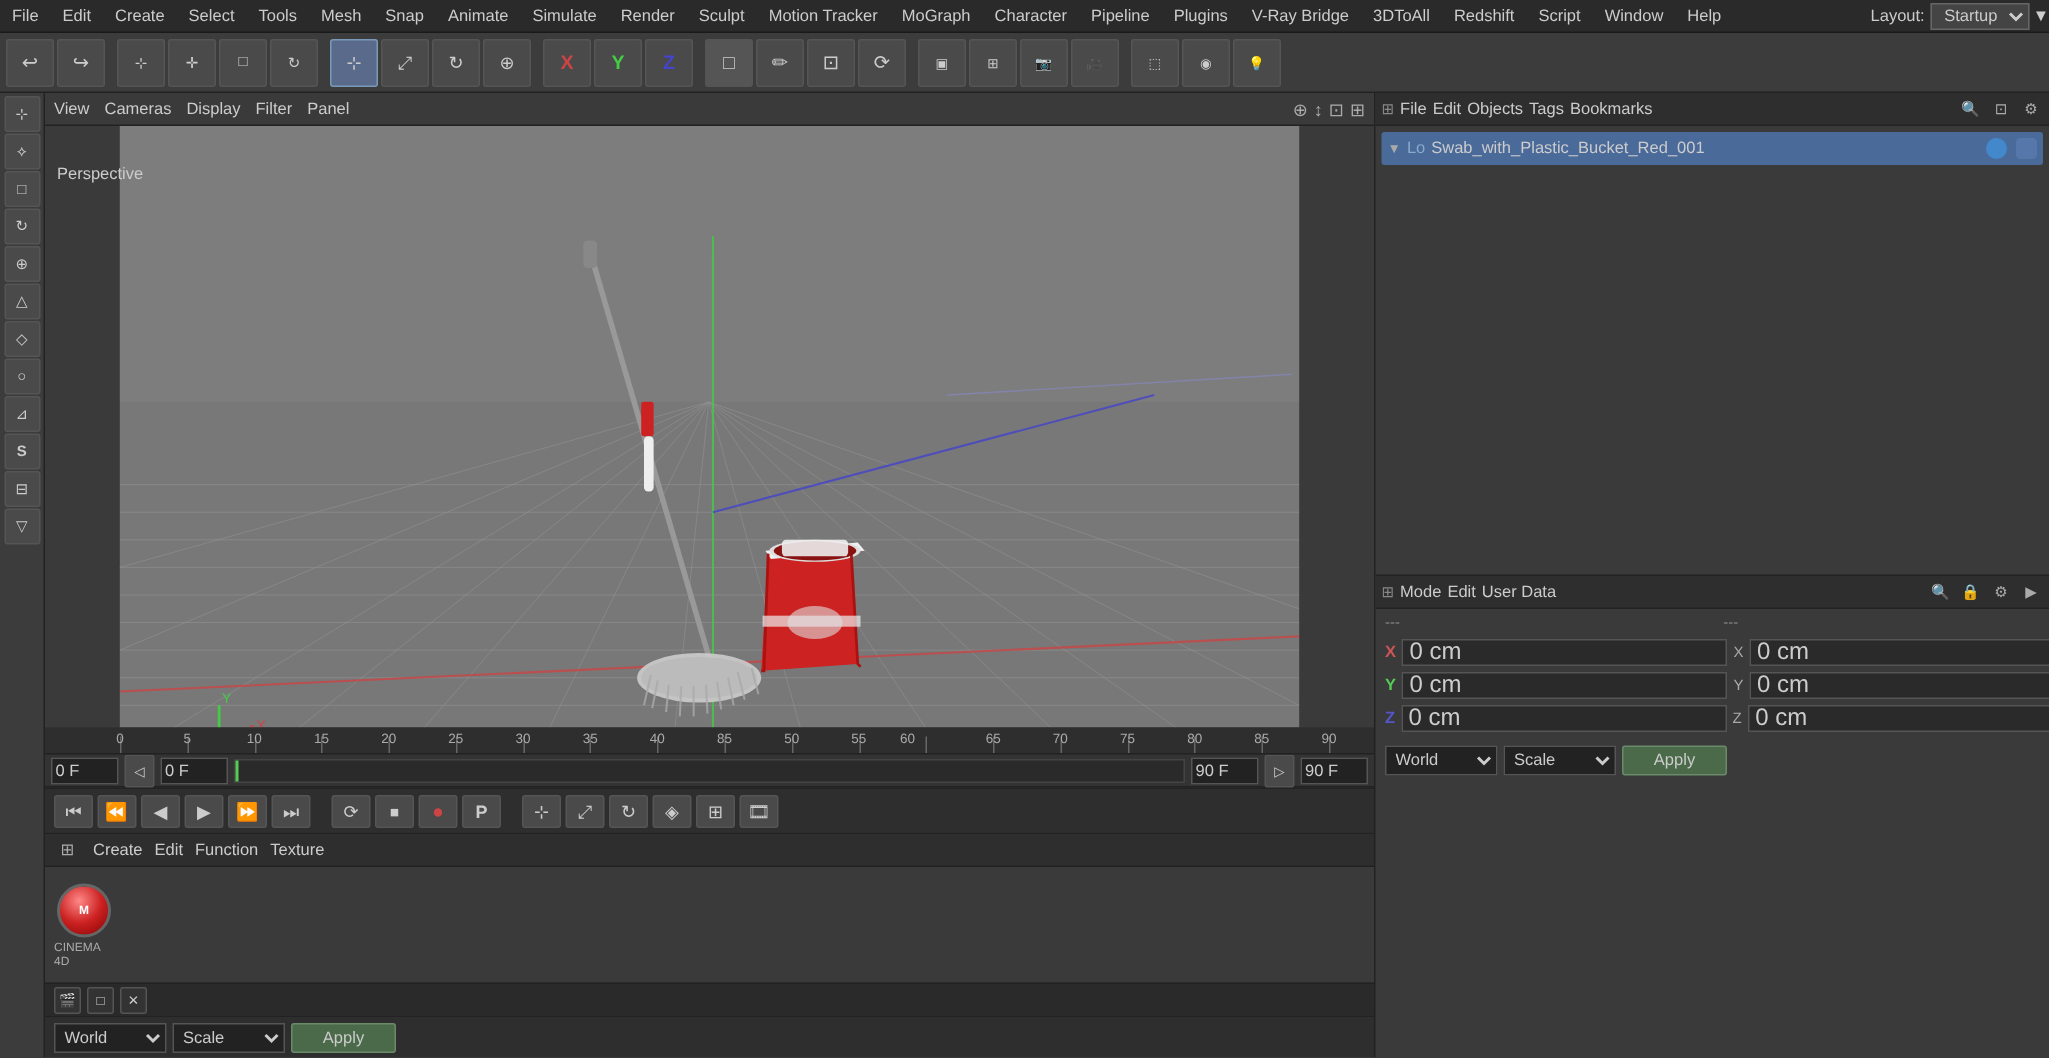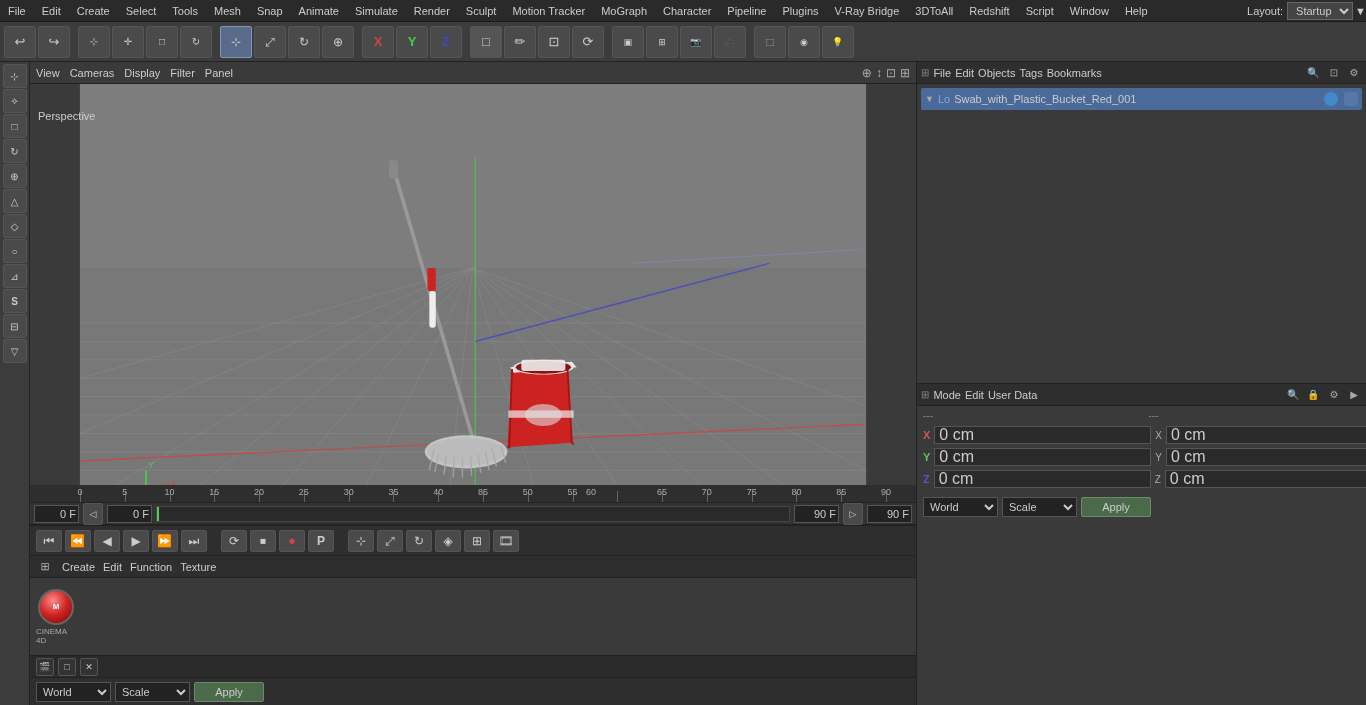--- a/index.html
+++ b/index.html
@@ -51,21 +51,21 @@
 
     
     #scene-canvas {
       width: 100%; height: 100%; position: relative;
     }
     #scene-svg {
       width: 100%; height: 100%;
     }
     .frame-input {
       width: 45px; height: 18px; background: #222; border: 1px solid #555; color: #ccc;
-      font-size: 11px; text-align: right; padding: 0 2px;
+      font-size: 11px; text-align: left; padding: 0 2px;
     }
 
     
     #playback-controls {
       height: 30px; background: #2e2e2e; display: flex; align-items: center; padding: 0 6px;
       gap: 3px; border-top: 1px solid #222; flex-shrink: 0;
     }
     .play-btn {
       width: 26px; height: 22px; background: #4a4a4a; border: 1px solid #555; color: #ccc;
       display: flex; align-items: center; justify-content: center; cursor: pointer; font-size: 12px;
@@ -411,21 +411,21 @@
               <span style="position: absolute; left: 363.444px; top: 2px; color: rgb(170, 170, 170); font-size: 9px; transform: translateX(-50%); white-space: nowrap;">35</span>
               <div style="position: absolute; left: 408.222px; top: 6px; width: 1px; height: 12px; background: rgb(102, 102, 102);"></div>
               <span style="position: absolute; left: 408.222px; top: 2px; color: rgb(170, 170, 170); font-size: 9px; transform: translateX(-50%); white-space: nowrap;">40</span>
               <div style="position: absolute; left: 453px; top: 6px; width: 1px; height: 12px; background: rgb(102, 102, 102);"></div>
               <span style="position: absolute; left: 453px; top: 2px; color: rgb(170, 170, 170); font-size: 9px; transform: translateX(-50%); white-space: nowrap;">85</span>
               <div style="position: absolute; left: 497.778px; top: 6px; width: 1px; height: 12px; background: rgb(102, 102, 102);"></div>
               <span style="position: absolute; left: 497.778px; top: 2px; color: rgb(170, 170, 170); font-size: 9px; transform: translateX(-50%); white-space: nowrap; text-align: center;">50</span>
               <div style="position: absolute; left: 542.556px; top: 6px; width: 1px; height: 12px; background: rgb(102, 102, 102);"></div>
               <span style="position: absolute; left: 542.556px; top: 2px; color: rgb(170, 170, 170); font-size: 9px; transform: translateX(-50%); white-space: nowrap;">55</span>
               <div style="position: absolute; left: 587.333px; top: 6px; width: 1px; height: 12px; background: rgb(102, 102, 102);"></div>
-              <span style="position: absolute; left: 561px; top: 2px; color: rgb(170, 170, 170); font-size: 9px; transform: translateX(-50%); white-space: nowrap;">60</span>
+              <span style="position: absolute; left: 575px; top: 2px; color: rgb(170, 170, 170); font-size: 9px; transform: translateX(-50%); white-space: nowrap;">60</span>
               <div style="position: absolute; left: 632.111px; top: 6px; width: 1px; height: 12px; background: rgb(102, 102, 102);"></div>
               <span style="position: absolute; left: 632.111px; top: 2px; color: rgb(170, 170, 170); font-size: 9px; transform: translateX(-50%); white-space: nowrap;">65</span>
               <div style="position: absolute; left: 676.889px; top: 6px; width: 1px; height: 12px; background: rgb(102, 102, 102);"></div>
               <span style="position: absolute; left: 676.889px; top: 2px; color: rgb(170, 170, 170); font-size: 9px; transform: translateX(-50%); white-space: nowrap;">70</span>
               <div style="position: absolute; left: 721.667px; top: 6px; width: 1px; height: 12px; background: rgb(102, 102, 102);"></div>
               <span style="position: absolute; left: 721.667px; top: 2px; color: rgb(170, 170, 170); font-size: 9px; transform: translateX(-50%); white-space: nowrap;">75</span>
               <div style="position: absolute; left: 766.444px; top: 6px; width: 1px; height: 12px; background: rgb(102, 102, 102);"></div>
               <span style="position: absolute; left: 766.444px; top: 2px; color: rgb(170, 170, 170); font-size: 9px; transform: translateX(-50%); white-space: nowrap;">80</span>
               <div style="position: absolute; left: 811.222px; top: 6px; width: 1px; height: 12px; background: rgb(102, 102, 102);"></div>
               <span style="position: absolute; left: 811.222px; top: 2px; color: rgb(170, 170, 170); font-size: 9px; transform: translateX(-50%); white-space: nowrap;">85</span>

